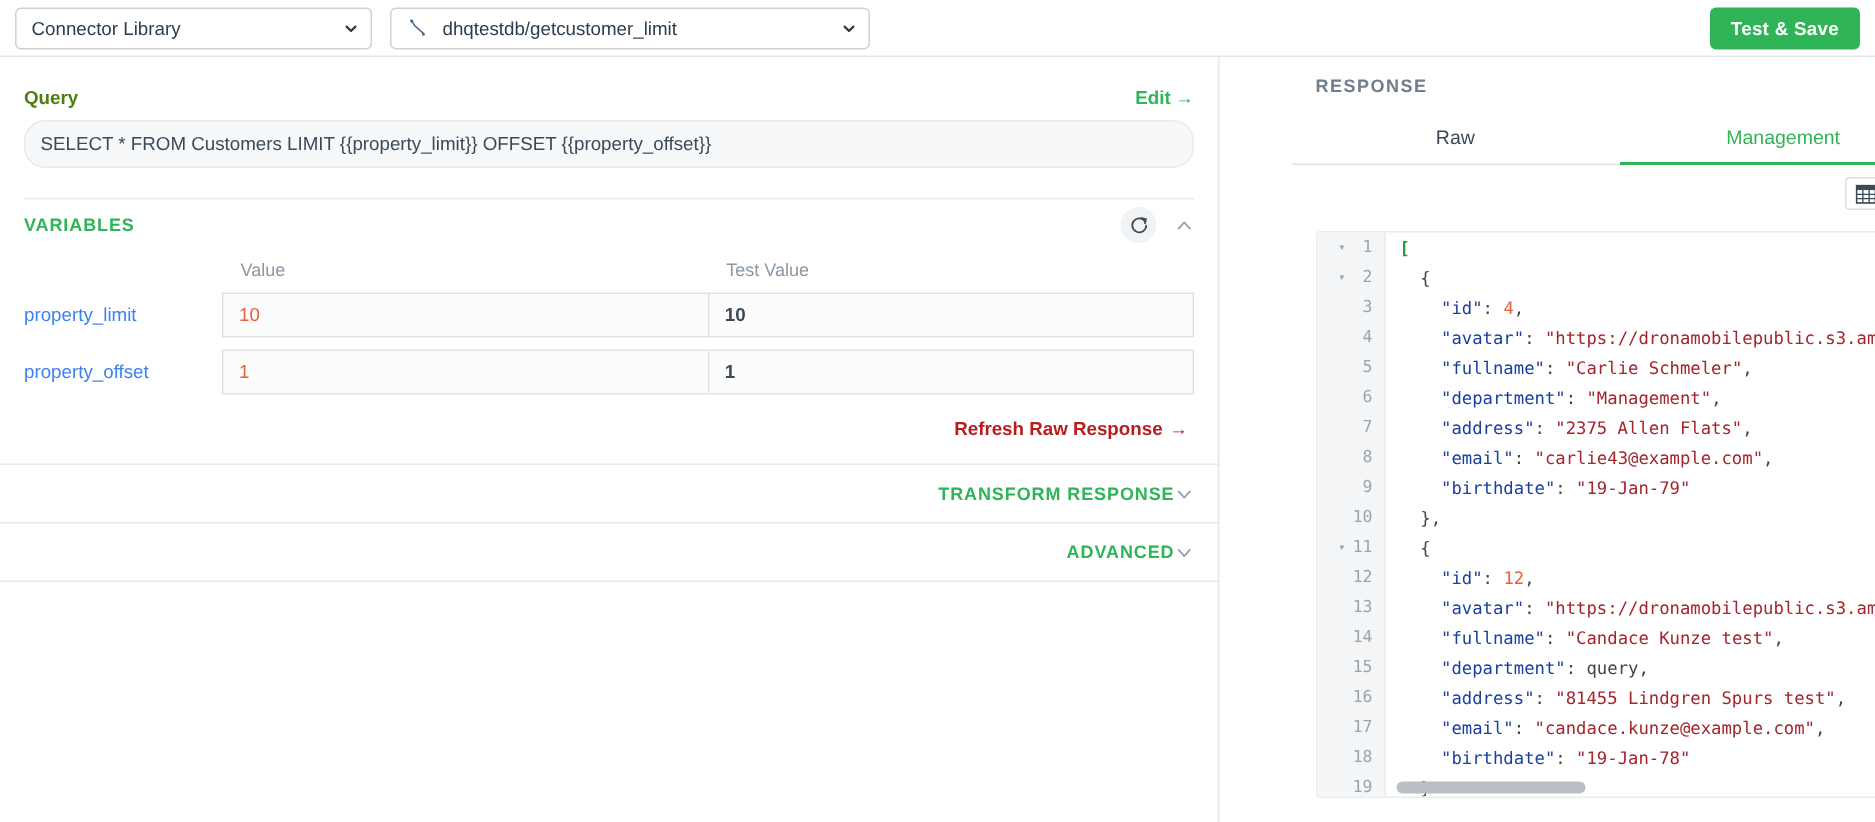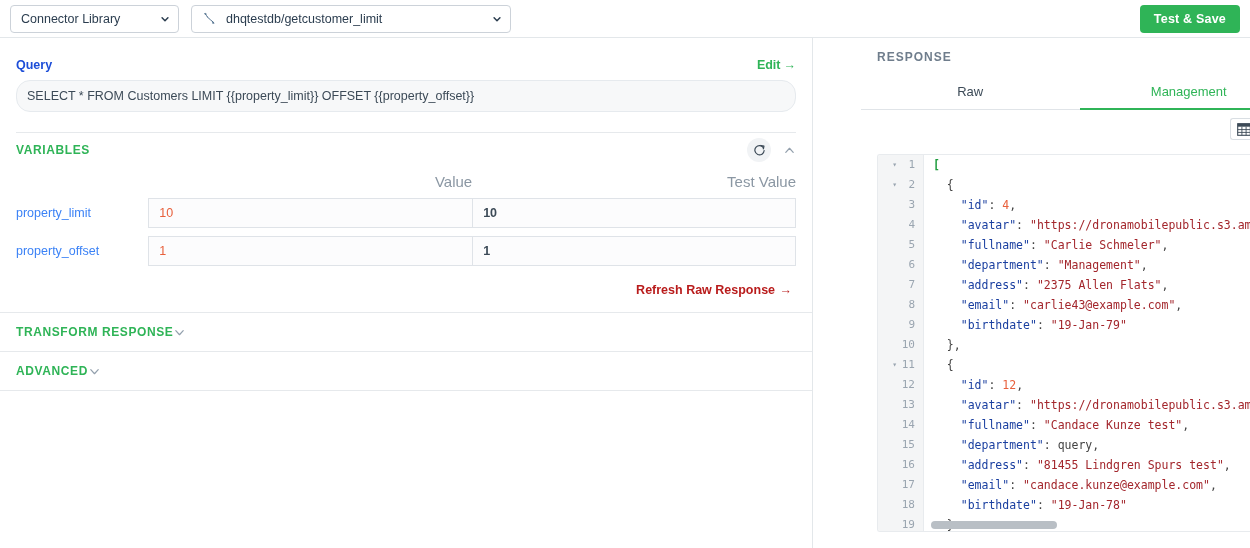--- a/index.html
+++ b/index.html
@@ -17,21 +17,21 @@
     position: absolute; left:0; top:0; width:1250px; height:38px;
     background:#fff; border-bottom:1px solid #e3e7ea;
     display:flex; align-items:center;
   }
   .sel {
     height:28px; border:1px solid #ccd2d9; border-radius:4px;
     background:#fff; display:flex; align-items:center;
     padding:0 8px 0 10px; font-size:12.5px; color:#2b3d4f;
     position:relative; cursor:pointer;
   }
-  .sel.one { margin-left:10px; width:169px; }
+  .sel.one { margin-left:10px; width:238px; }
   .sel.two { margin-left:12px; width:320px; }
   .sel .lbl { flex:1; white-space:nowrap; overflow:hidden; text-overflow:ellipsis; }
   .caret { width:10px; height:10px; flex:0 0 10px; margin-left:6px; }
   .dbicon { width:16px; height:16px; flex:0 0 16px; margin-right:8px; }
   .testsave {
     position:absolute; right:10px; top:5px;
     height:28px; padding:0 14px; border-radius:4px;
     background:#2fb457; color:#fff; font-size:12.5px; font-weight:bold;
     display:flex; align-items:center; justify-content:center;
     border:none; cursor:pointer; letter-spacing:.2px;
@@ -51,60 +51,60 @@
   .flabel { font-size:12.5px; color:#23394d; font-weight:bold; margin-bottom:7px; }
   .flabel .star { color:#f2574c; font-weight:bold; margin-left:3px; }
   .input {
     height:30px; border:1px solid #dfe3e8; border-radius:4px;
     background:#fff; font-size:12.5px; color:#3c4a57;
     display:flex; align-items:center; padding:0 10px; cursor:text;
   }
   .input.sel2 { justify-content:space-between; cursor:pointer; }
 
   .qhead { display:flex; align-items:flex-end; justify-content:space-between; margin-top:20px; }
-  .qlabel { font-size:12.5px; color:#1d4ed8; font-weight:bold; }
+  .qlabel { font-size:12.5px; color:#4d7c0f; font-weight:bold; }
   .editlink { font-size:12.5px; color:#2fb457; font-weight:bold; display:flex; align-items:center; gap:3px; cursor:pointer; }
   .qbox {
     margin-top:8px; height:32px; border:1px solid #e6eaee; border-radius:14px;
     background:#f7f8f9; font-size:12.5px; color:#3c4a57;
     display:flex; align-items:center; padding:0 10px;
   }
 
   .sect-divider { height:1px; background:#e6e9ec; margin-top:20px; }
 
   .sect-head { display:flex; align-items:center; justify-content:space-between; height:34px; }
   .sect-title { font-size:12px; font-weight:bold; color:#2fb457; letter-spacing:.6px; }
   .sect-tools { display:flex; align-items:center; gap:12px; }
   .refresh-btn {
     width:24px; height:24px; border-radius:50%; background:#f1f3f5;
     display:flex; align-items:center; justify-content:center; cursor:pointer;
   }
   .chev { width:13px; height:13px; cursor:pointer; }
 
   
   .vtab { margin-top:6px; }
-  .vhead { display:flex; font-size:15px; color:#8b97a3; padding-bottom:8px;text-align:right; }
+  .vhead { display:flex; font-size:12px; color:#8b97a3; padding-bottom:8px; }
   .vh-sp { width:135px; }
   .vh-a  { width:330px; padding-left:12px; }
   .vh-b  { width:330px; padding-left:12px; }
   .vrow  { display:flex; align-items:center; margin-bottom:8px; }
   .vname { width:135px; font-size:12.5px; color:#3b82f6; }
   .vin {
     width:330px; height:30px; border:1px solid #dfe3e8; background:#fcfcfd;
     display:flex; align-items:center; padding:0 10px;
     font-size:12.5px; cursor:text;
   }
   .vin.a { border-right:none; color:#e8603c; }
   .vin.b { color:#3c4a57; }
 
   .refreshraw { text-align:right; margin-top:14px; padding-right:4px; }
   .refreshraw span { font-size:12.5px; color:#b91c1c; font-weight:bold; cursor:pointer; }
 
   .collapse-row {
-    height:39px; display:flex; align-items:center; justify-content:flex-start;
+    height:39px; display:flex; align-items:center; justify-content:flex-end;
     border-bottom:1px solid #e6e9ec; padding:0 16px; cursor:pointer;
   }
   .collapse-row .t { font-size:12px; font-weight:bold; color:#2fb457; letter-spacing:.6px; }
 
   
   .rhead { padding:12px 16px 0 16px; display:flex; align-items:flex-start; justify-content:space-between; }
   .rtitle { font-size:12px; font-weight:bold; color:#6f7d8c; letter-spacing:1px; }
   .tabs { display:flex; margin-top:14px; }
   .tab {
     flex:1; text-align:center; font-size:13px; padding:6px 0 9px 0;

